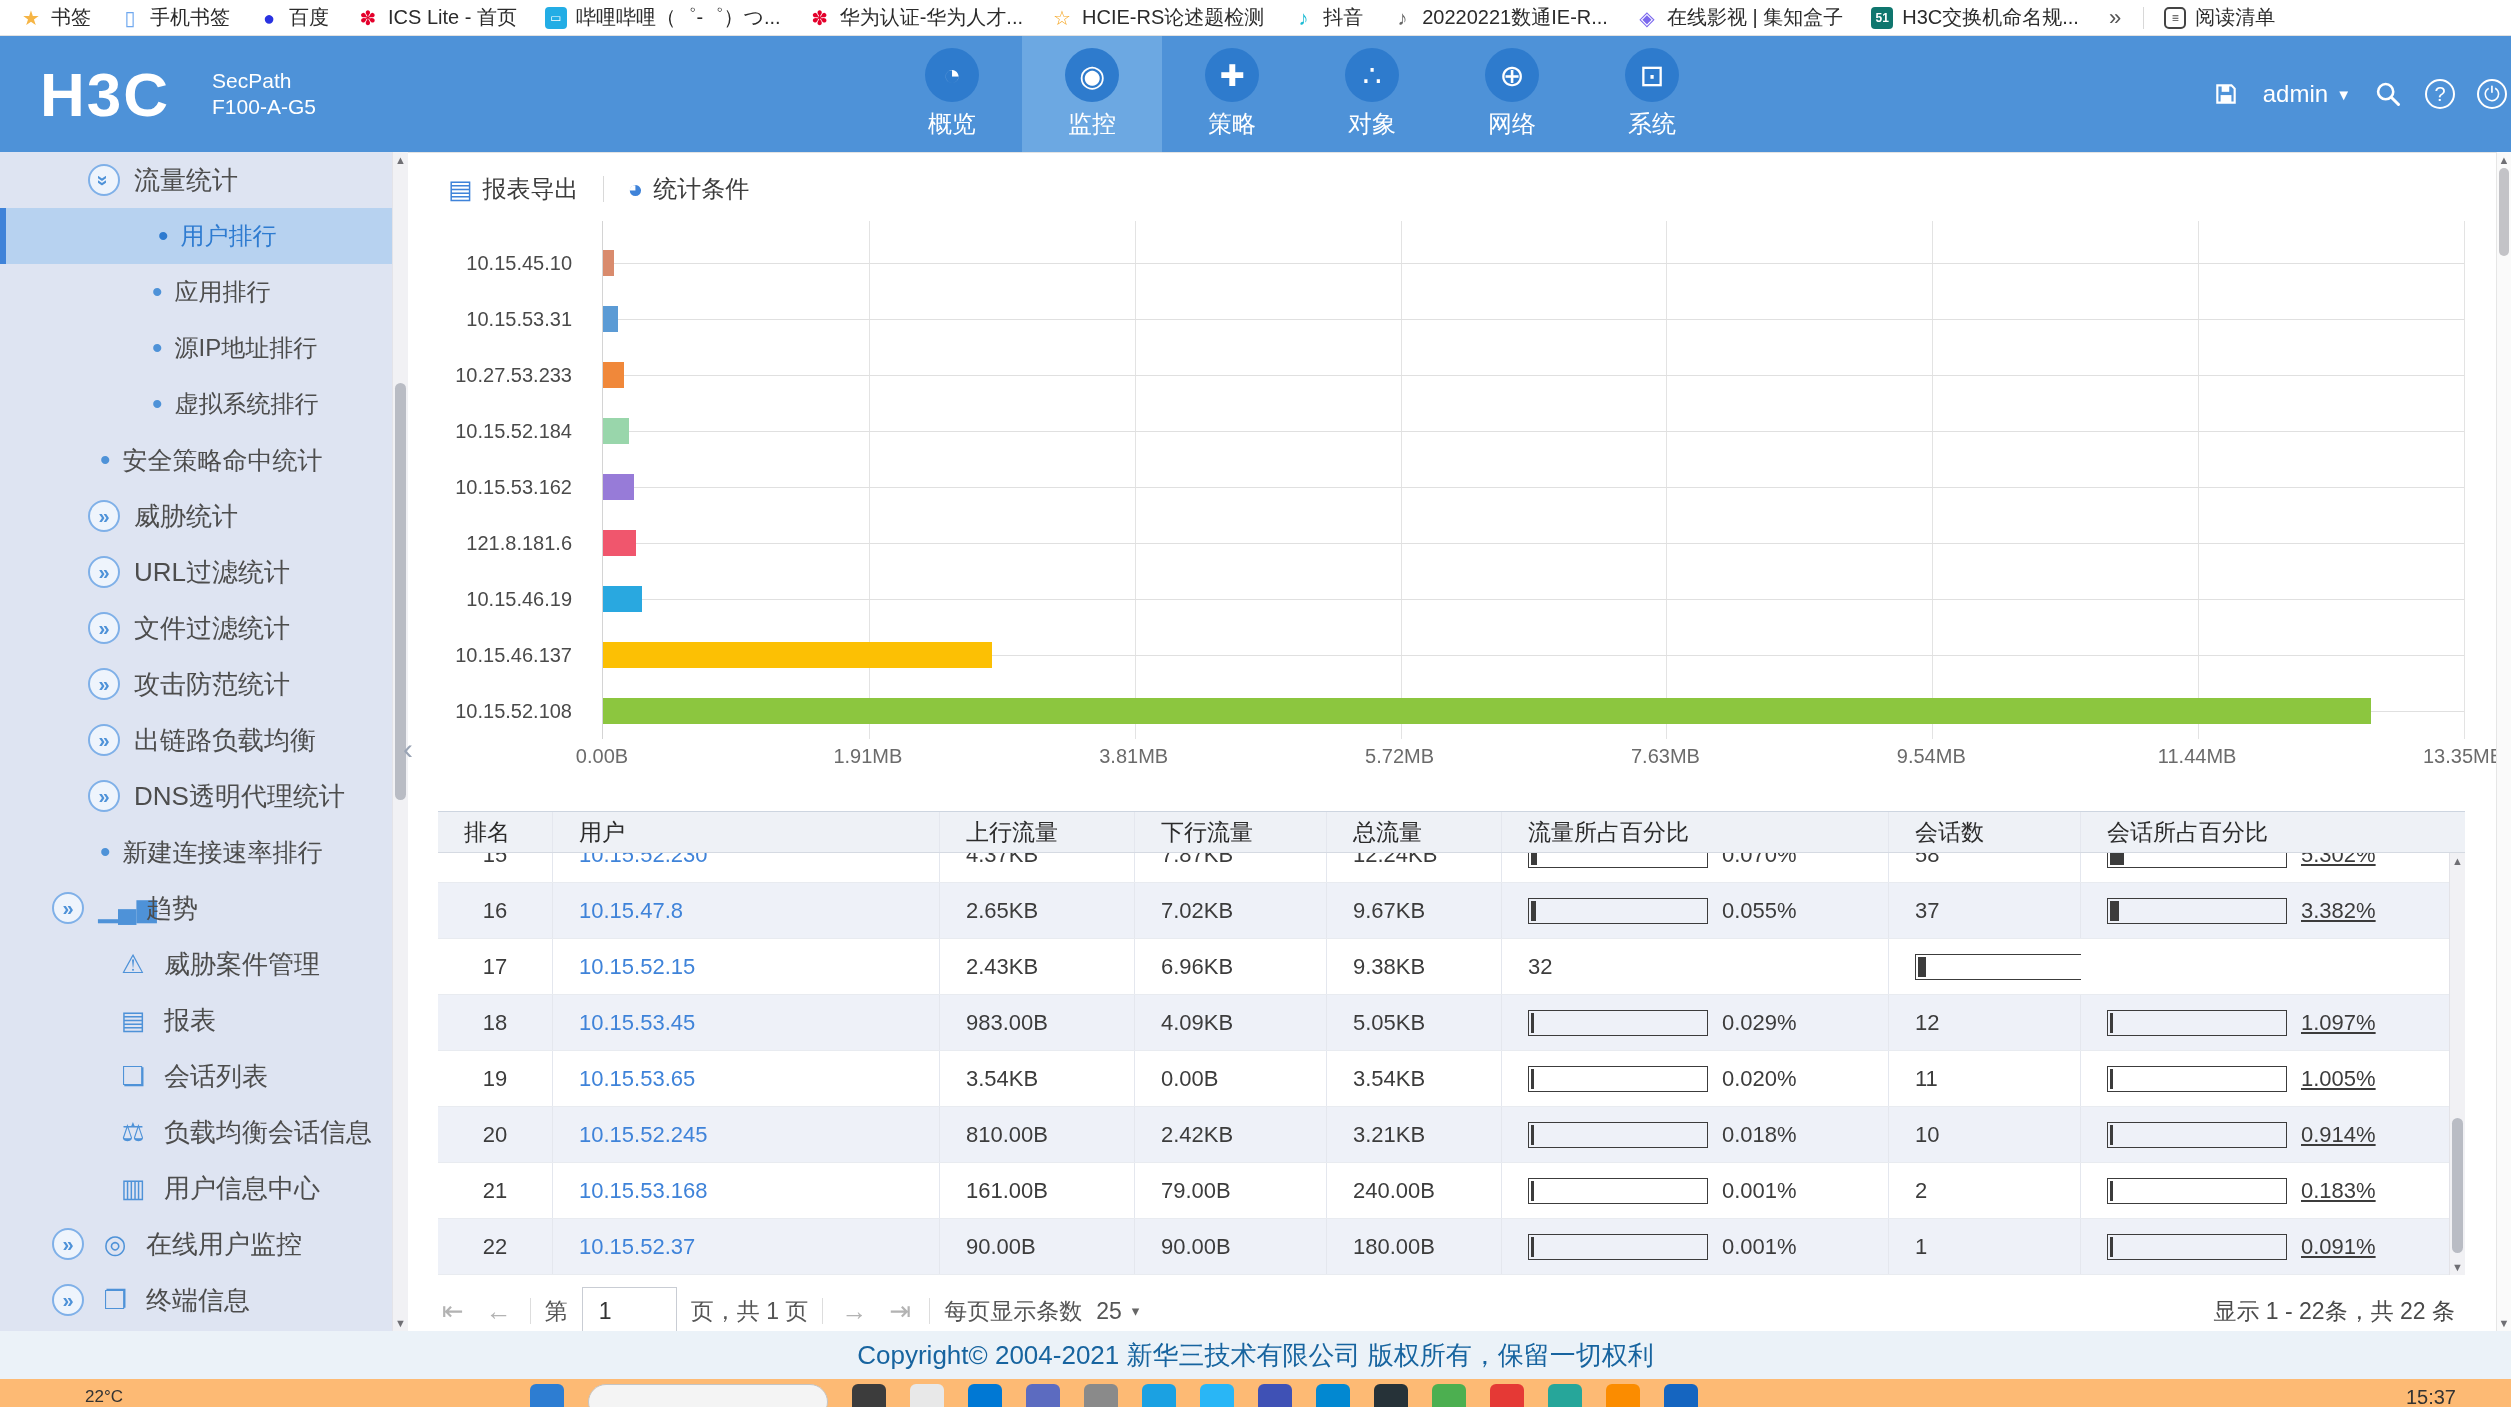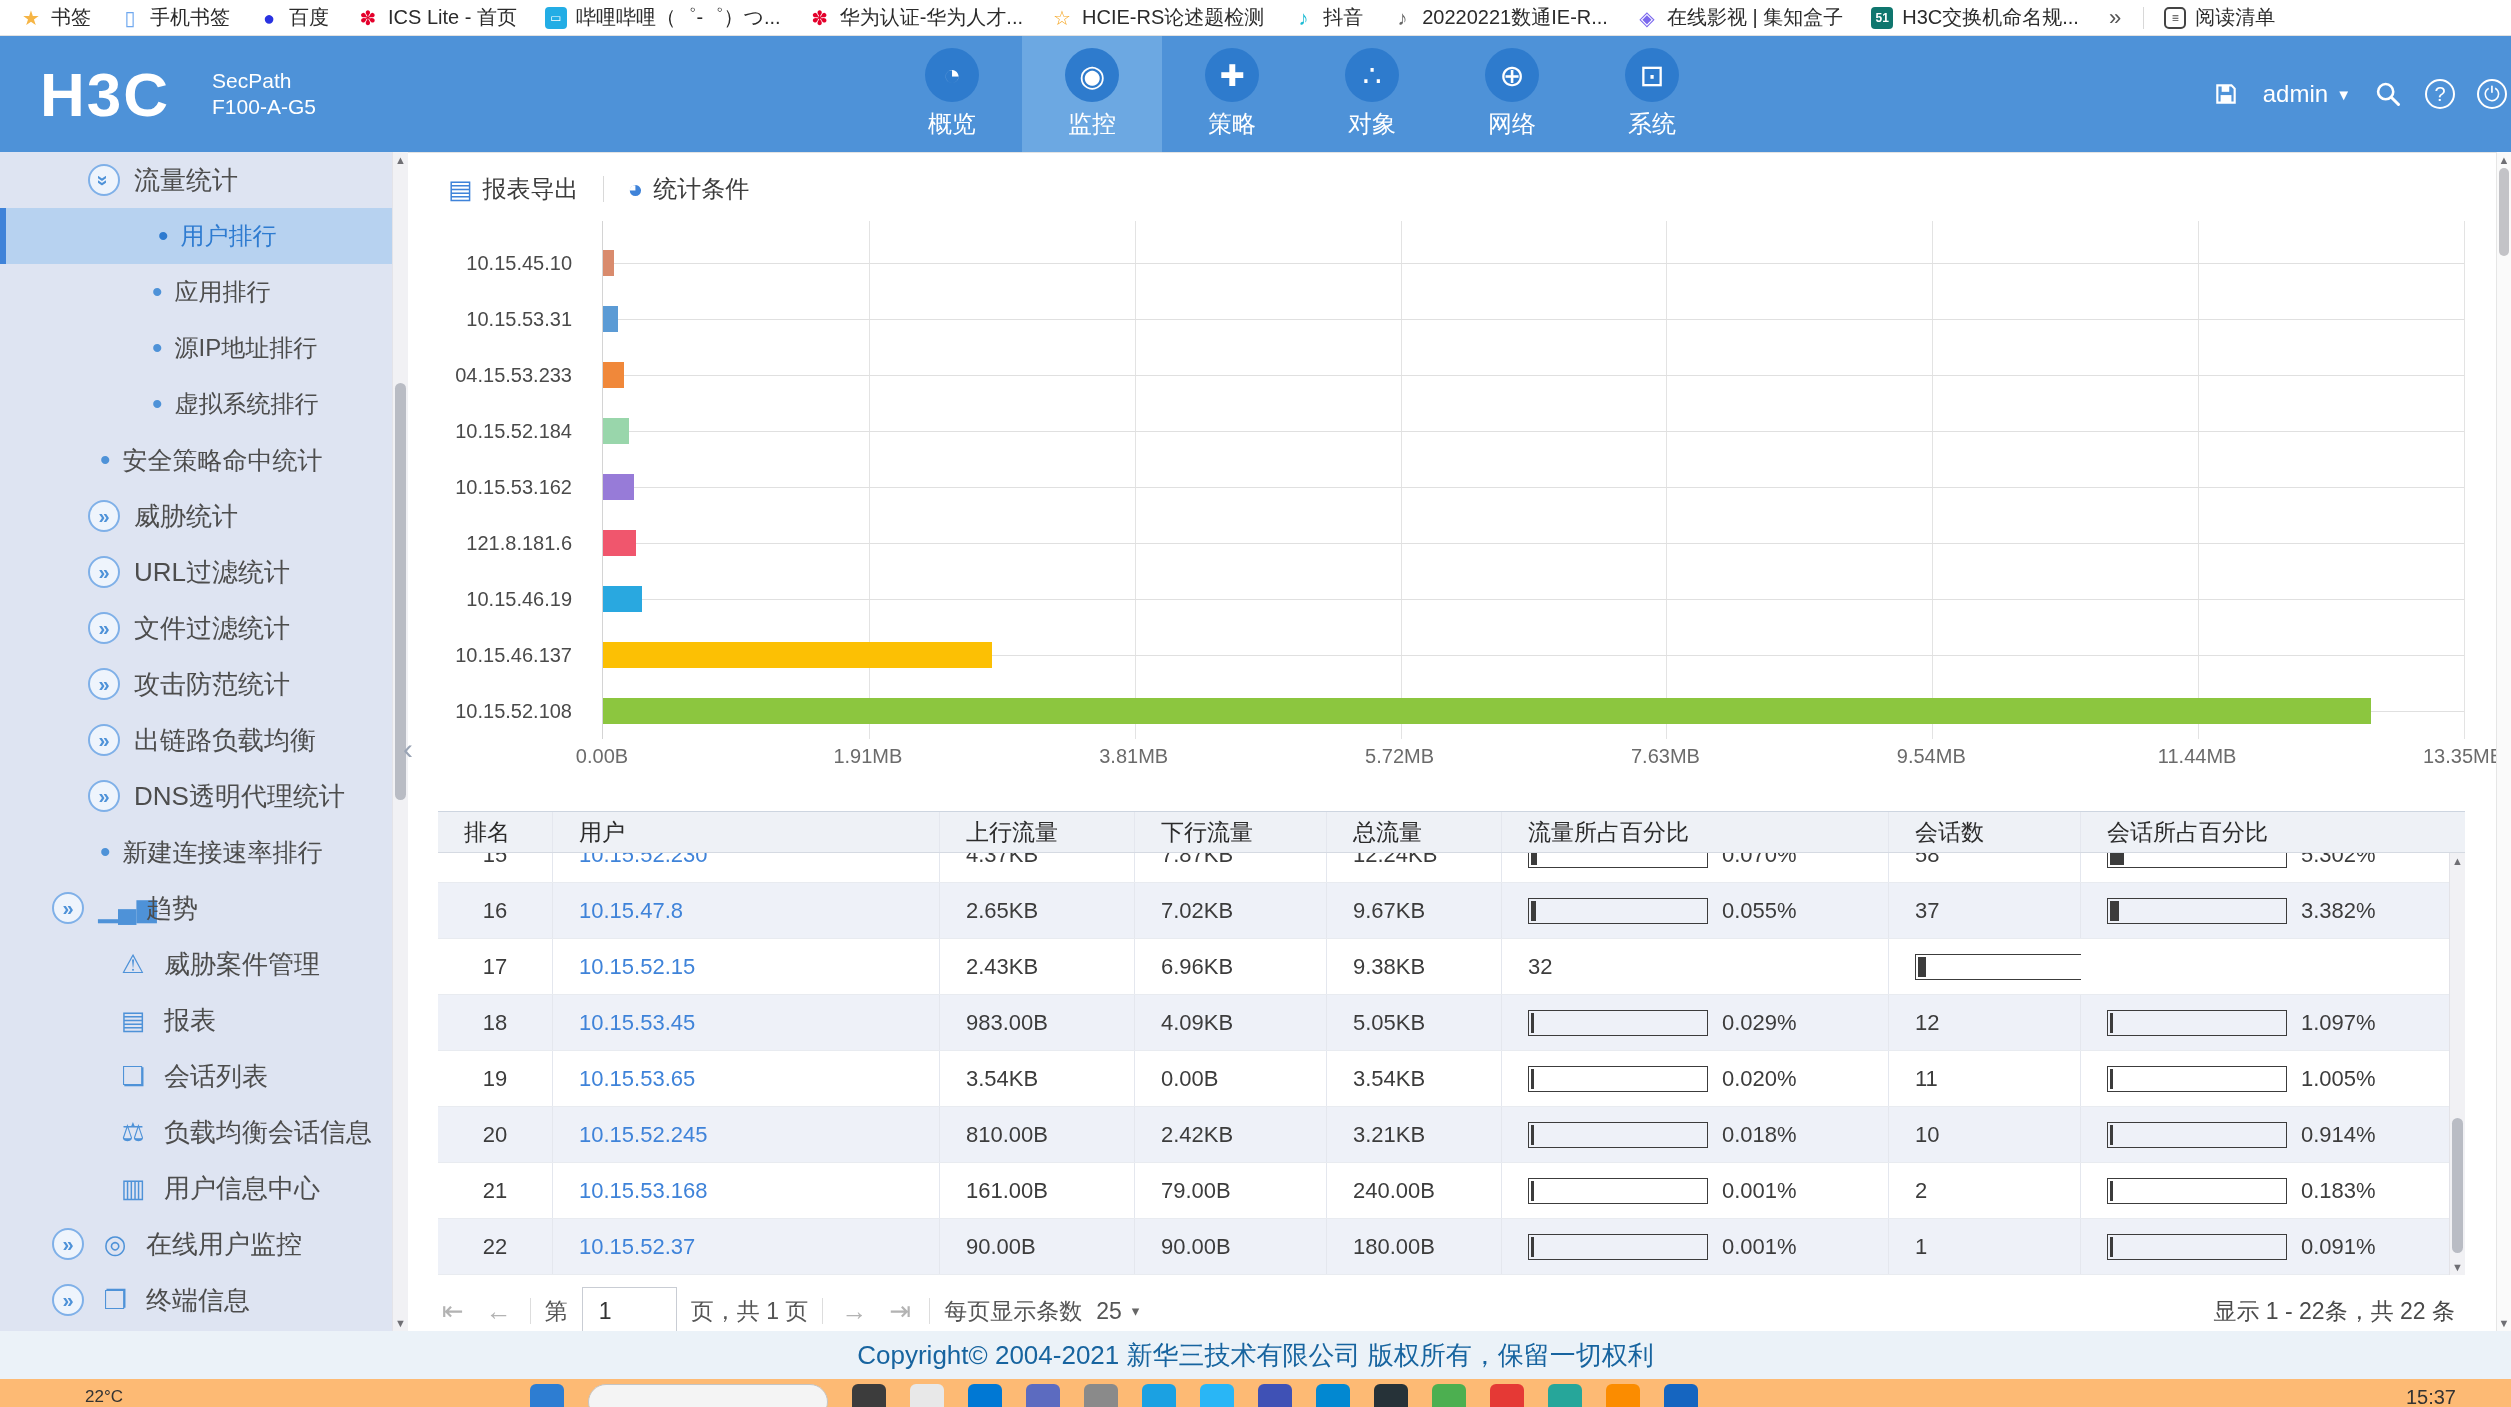--- a/index.html
+++ b/index.html
@@ -91,21 +91,21 @@
   .cell:last-child { border-right:none; }
   .cell.rank { justify-content:flex-start; }
   .t-row { height:56px; border-bottom:1px solid #e8ebf0; background:#fff; }
   .t-row.alt { background:#eef1f8; }
   .t-row .cell { display:flex; align-items:center; font-size:22px; color:#3c3c3c; }
   .t-row .cell.rank { justify-content:center; padding-left:0; }
   .t-row .cell.user a { color:#3f83d9; text-decoration:none; cursor:pointer; }
   .pbar { width:180px; height:26px; border:1px solid currentColor; position:relative; margin-right:14px; flex:0 0 auto; }
   .pbar .fill { position:absolute; left:2px; top:2px; bottom:2px; background:currentColor; }
   .pct-cyan { color:#29b7e8; }
-  .pct-green { color:#8dc63f; }
+  .pct-green { color:#8dc63f;text-decoration:underline; }
   .row-clip { height:30px; overflow:hidden; }
   .row-clip .t-row { margin-top:-26px; }
   .t-scroll { position:absolute; right:0; top:42px; bottom:0; width:16px; background:#f1f1f4; border-left:1px solid #e3e3e8; }
   .t-thumb { position:absolute; left:2px; width:11px; bottom:22px; height:135px; background:#b9bcc4; border-radius:6px; }
 
   
   .pager { width:2027px; height:64px; display:flex; align-items:center; gap:14px; font-size:23px; color:#555; margin-top:4px; }
   .pg-ico { color:#b3b3b3; font-size:26px; cursor:pointer; padding:0 4px; }
   .pg-sep { width:1px; height:26px; background:#ddd; }
   .page-input { width:95px; height:48px; border:1px solid #c9cdd4; text-align:left; padding-left:16px;
@@ -371,21 +371,21 @@
       <span class="tb-btn">
         <span class="tb-ico">◕</span>
         <span>统计条件</span>
       </span>
     </div>
 
     <div class="chart">
       <div class="chart-row-labels" id="c-labels">
           <div class="c-label">10.15.45.10</div>
           <div class="c-label">10.15.53.31</div>
-          <div class="c-label">04.15.53.233</div>
+          <div class="c-label">10.27.53.233</div>
           <div class="c-label">10.15.52.184</div>
           <div class="c-label">10.15.53.162</div>
           <div class="c-label">121.8.181.6</div>
           <div class="c-label">10.15.46.19</div>
           <div class="c-label">10.15.46.137</div>
           <div class="c-label">10.15.52.108</div>
         </div>
       <div class="chart-plot" id="c-plot" style="width: 1861px;">
           <div class="gridline" style="left: 265.857px;"></div>
           <div class="gridline" style="left: 531.714px;"></div>

